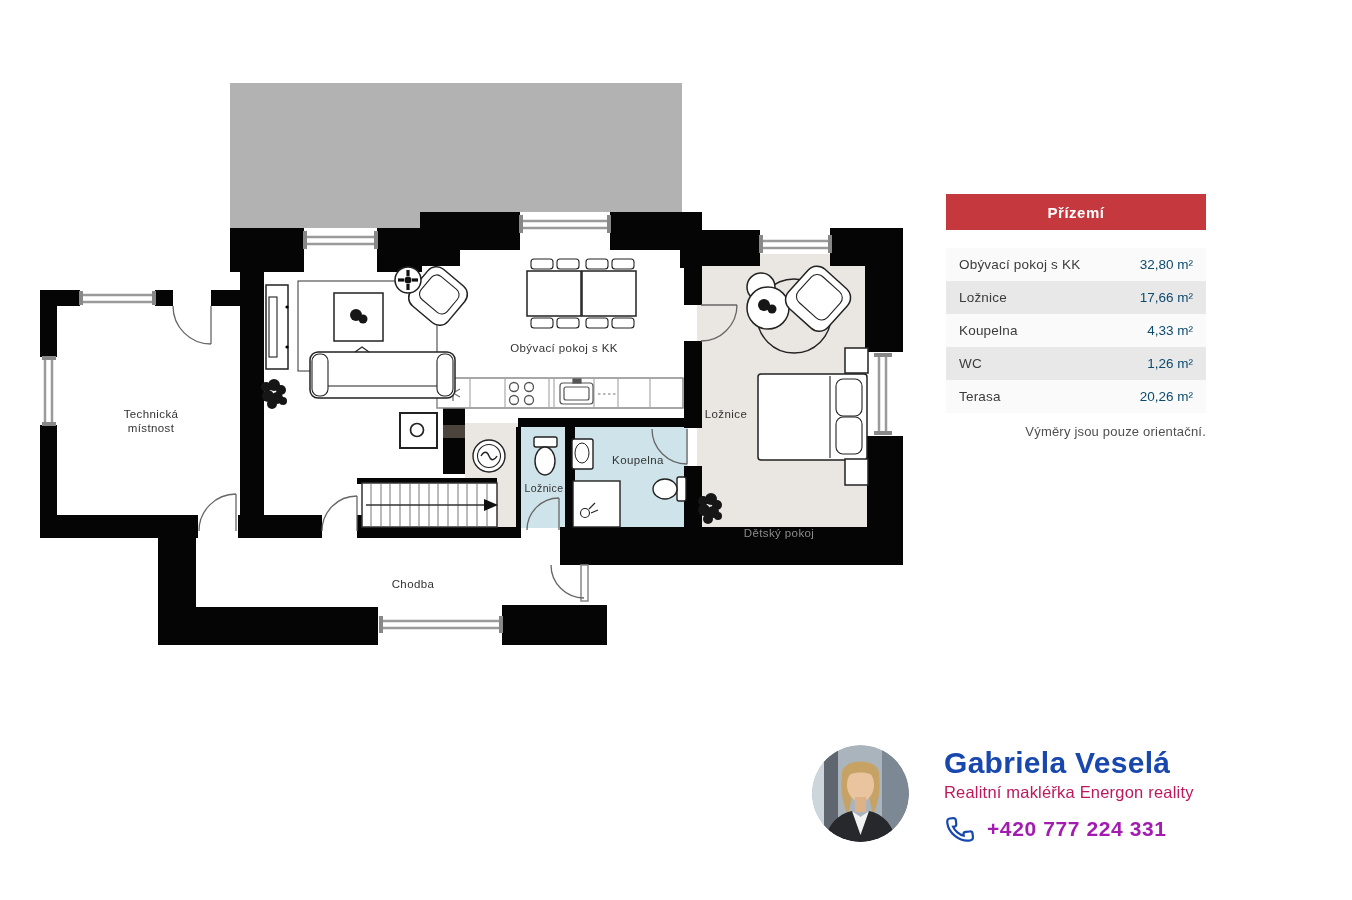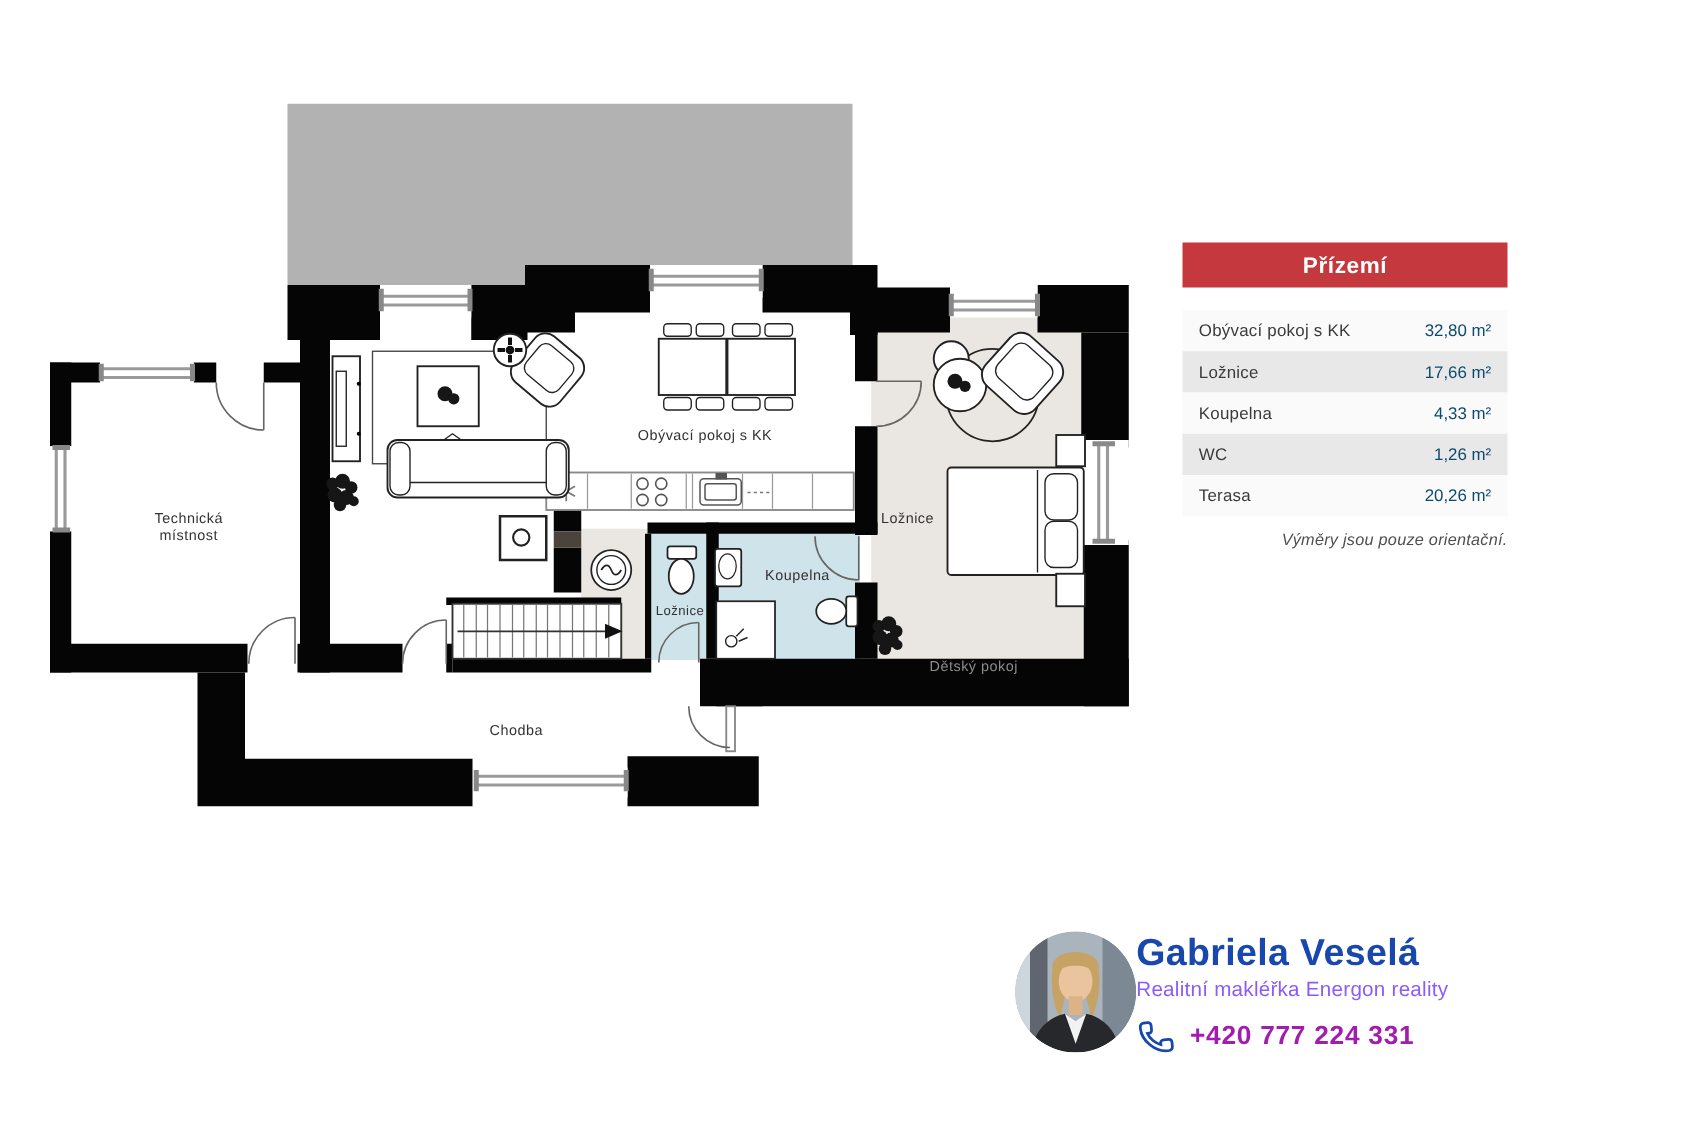--- a/index.html
+++ b/index.html
@@ -5,39 +5,39 @@
   * { box-sizing: border-box; }
   body { margin:0; background:#fff; }
   .page { position:relative; width:1352px; height:900px; background:#ffffff;
           font-family:"Liberation Sans", sans-serif; overflow:hidden; }
   svg.plan { position:absolute; left:0; top:0; }
   svg text { font-family:"Liberation Sans", sans-serif; }
 
   
   .panel { position:absolute; left:946px; top:194px; width:260px; }
   .hdr { height:36px; background:#c5383d; color:#fff; display:flex; align-items:center;
-         justify-content:center; font-weight:bold; font-size:18px; letter-spacing:.5px; }
+         justify-content:center; font-weight:bold; font-size:15px; letter-spacing:.5px; }
   .hdr.first { margin-bottom:18px; }
   .rows { width:100%; }
   .row { height:33px; display:flex; align-items:center; justify-content:space-between;
          padding:0 13px; font-size:13.5px; color:#3b3b3b; }
   .row:nth-child(odd) { background:#fafafa; }
   .row:nth-child(even) { background:#e8e8e8; }
   .row .lbl { letter-spacing:.2px; }
   .row .lbl.it { font-style:italic; }
   .row .val { font-weight:normal; color:#0c4a6e; }
-  .note { margin-top:11px; text-align:right; font-style:italic; color:#4f4f4f;
+  .note { margin-top:11px; text-align:right; color:#4f4f4f;
           font-size:13px; letter-spacing:.2px; }
 
   
-  .agent { position:absolute; left:812px; top:745px; display:flex; }
+  .agent { position:absolute; left:812px; top:745px; display:flex; gap:35px; }
   .avatar { width:97px; height:97px; border-radius:50%; overflow:hidden; flex:0 0 auto; }
   .agent-info { padding-top:2px; }
   .agent-name { font-size:30px; font-weight:bold; color:#1847ae; letter-spacing:.3px; line-height:1.05; }
-  .agent-role { font-size:16.5px; color:#8b5cf6; margin-top:4px; letter-spacing:.2px; }
+  .agent-role { font-size:16.5px; color:#be185d; margin-top:4px; letter-spacing:.2px; }
   .agent-phone { display:flex; align-items:center; gap:11px; margin-top:11px; }
   .phone-num { font-size:21px; font-weight:bold; color:#a21caf; letter-spacing:.6px; }
 </style>
 </head>
 <body>
 
 <div class="page">
 
   <svg class="plan" width="1352" height="900" viewBox="0 0 1352 900">
 

